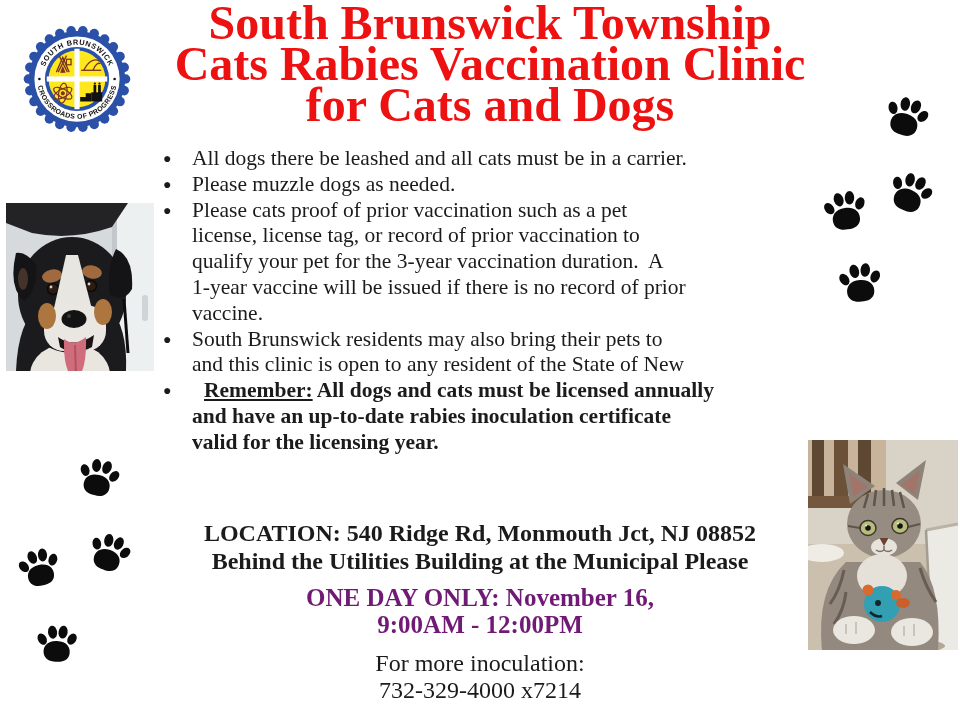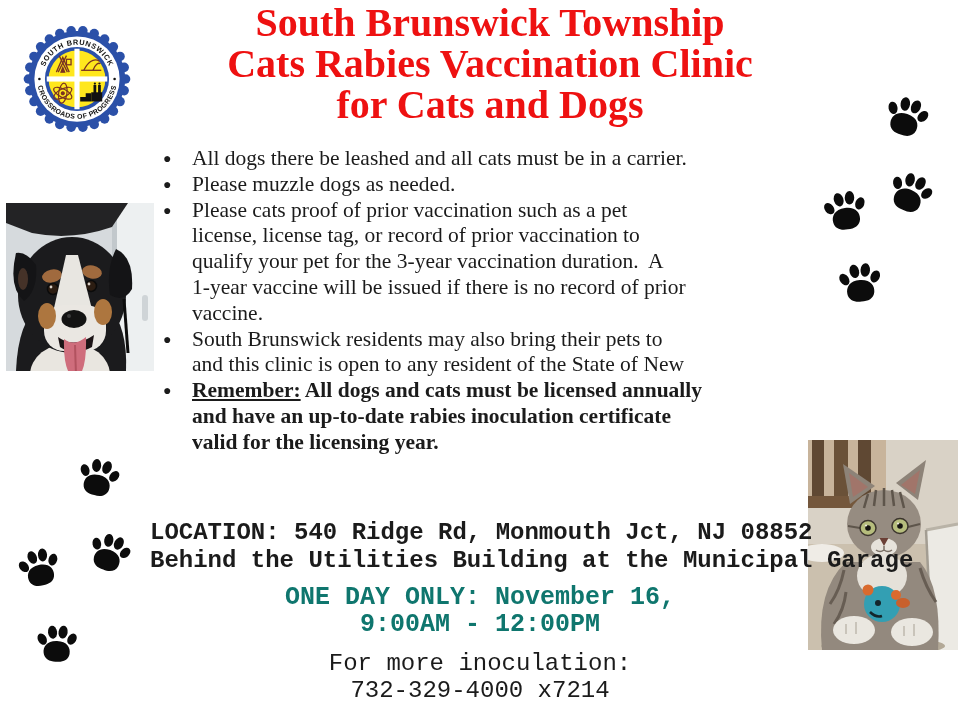--- a/index.html
+++ b/index.html
@@ -1,38 +1,38 @@
 <!DOCTYPE html>
 <html><head>
 <meta charset="utf-8">
 <style>
   html,body{margin:0;padding:0;background:#fff;}
   #page{position:relative;width:960px;height:720px;background:#ffffff;overflow:hidden;
         font-family:"Liberation Serif", serif;color:#1b1b1b;}
 
   
   #title{position:absolute;left:140px;top:2px;width:700px;text-align:center;
-         font-weight:bold;font-size:40px;line-height:41px;color:#ee1111;}
+         font-weight:bold;font-size:48px;line-height:41px;color:#ee1111;}
 
   
   #seal{position:absolute;left:22px;top:24px;width:110px;height:110px;}
 
   
   #bullets{position:absolute;left:158px;top:146px;width:660px;
            font-size:21.5px;line-height:25.8px;}
   .bullet{position:relative;padding-left:34px;}
   .bullet .dot{position:absolute;left:5px;top:0;font-size:14px;line-height:25.8px;}
   .line{white-space:pre;}
   .bullet.bold{font-weight:bold;}
-  .uprefix{font-weight:bold;text-decoration:underline;}
-
-  
-  .cblock{position:absolute;left:150px;width:660px;text-align:center;font-family:Liberation Mono, monospace;}
+  .uprefix{font-weight:bold;text-decoration:underline;margin-left:12px;}
+
+  
+  .cblock{position:absolute;left:150px;width:660px;text-align:center;}
   #location{top:519px;font-weight:bold;font-size:24px;line-height:28px;}
-  #eventdate{top:584px;font-weight:bold;font-size:25px;line-height:27px;color:#0f766e;}
+  #eventdate{top:584px;font-weight:bold;font-size:25px;line-height:27px;color:#701a75;}
   #contact{top:650px;font-size:24px;line-height:27px;}
 
   
   #dogphoto{position:absolute;left:6px;top:203px;width:148px;height:168px;}
   #catphoto{position:absolute;left:808px;top:440px;width:150px;height:210px;}
 
   
   .paw{position:absolute;fill:#0c0c0c;}
 </style>
 </head>
@@ -264,21 +264,21 @@
         <ellipse cx="19" cy="45" rx="9" ry="12.5" transform="rotate(-30 19 45)"></ellipse>
         <ellipse cx="40" cy="30" rx="9.5" ry="13.5" transform="rotate(-10 40 30)"></ellipse>
         <ellipse cx="62" cy="29" rx="9.5" ry="13.5" transform="rotate(8 62 29)"></ellipse>
         <ellipse cx="81" cy="43" rx="9" ry="12.5" transform="rotate(28 81 43)"></ellipse>
       </g>
     </defs>
   </svg>
 
   <div id="location" class="cblock">
     <div class="line">LOCATION: 540 Ridge Rd, Monmouth Jct, NJ 08852</div>
-    <div class="line">Behind the Utilities Building at the Municipal Garage</div>
+    <div class="line">Behind the Utilities Building at the Municipal Please</div>
   </div>
 
   <div id="eventdate" class="cblock">
     <div class="line">ONE DAY ONLY: November 16,</div>
     <div class="line">9:00AM - 12:00PM</div>
   </div>
 
   <div id="contact" class="cblock">
     <div class="line">For more inoculation:</div>
     <div class="line">732-329-4000 x7214</div>

